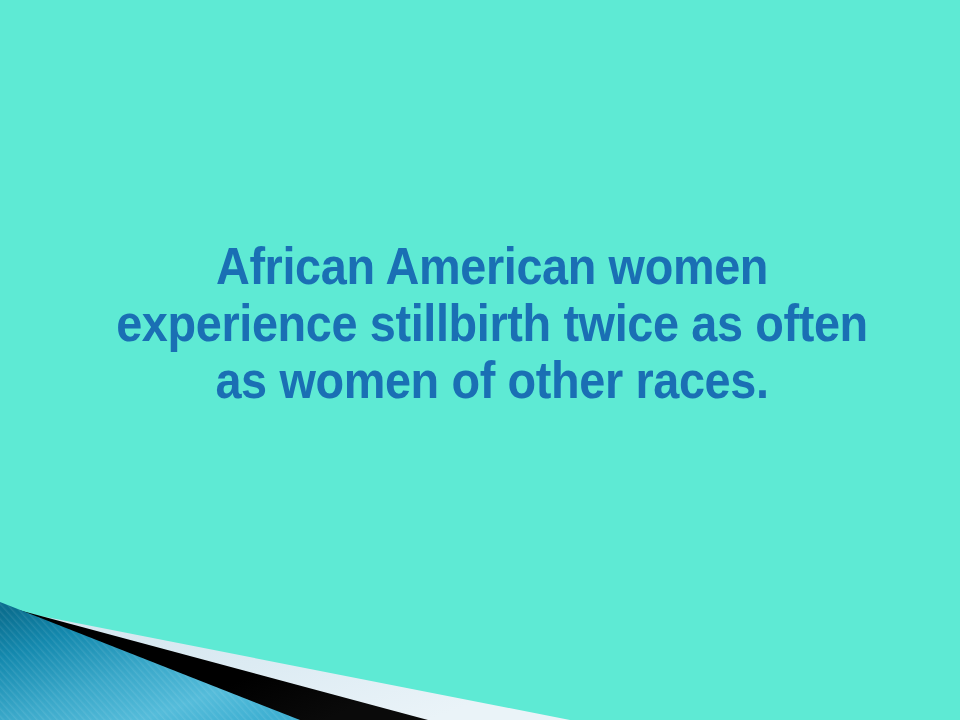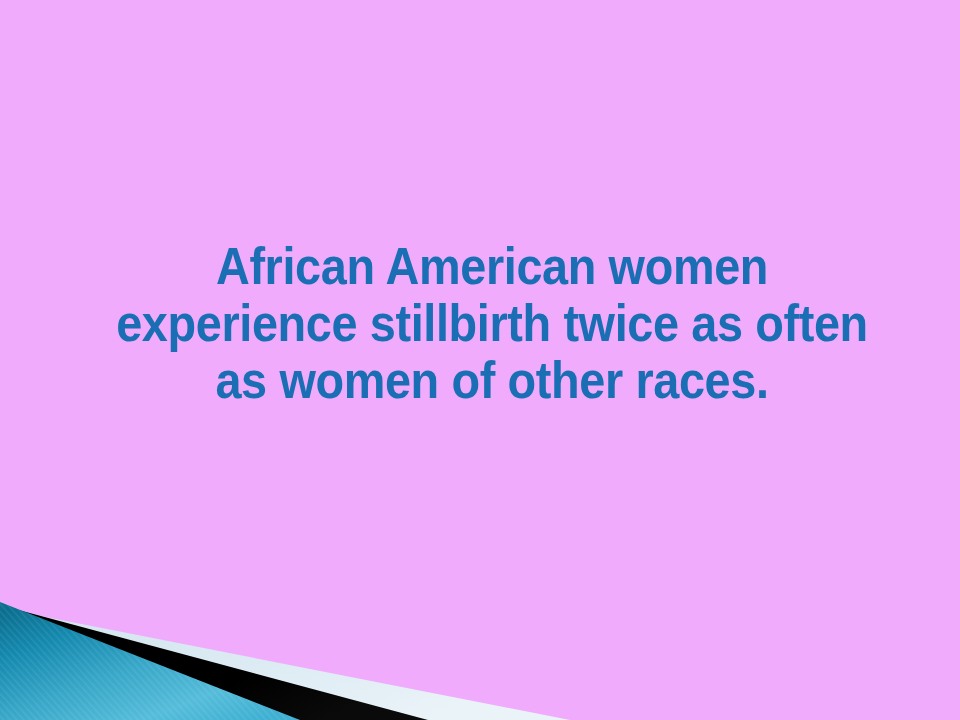--- a/index.html
+++ b/index.html
@@ -6,21 +6,21 @@
   html, body {
     margin: 0;
     padding: 0;
     background: #ffffff;
   }
 
   .slide {
     position: relative;
     width: 960px;
     height: 720px;
-    background: #f0abfc;
+    background: #5eead4;
     overflow: hidden;
     font-family: "Liberation Sans", "DejaVu Sans", sans-serif;
   }
 
   
   .corner-decoration {
     position: absolute;
     left: 0;
     bottom: 0;
     width: 620px;

